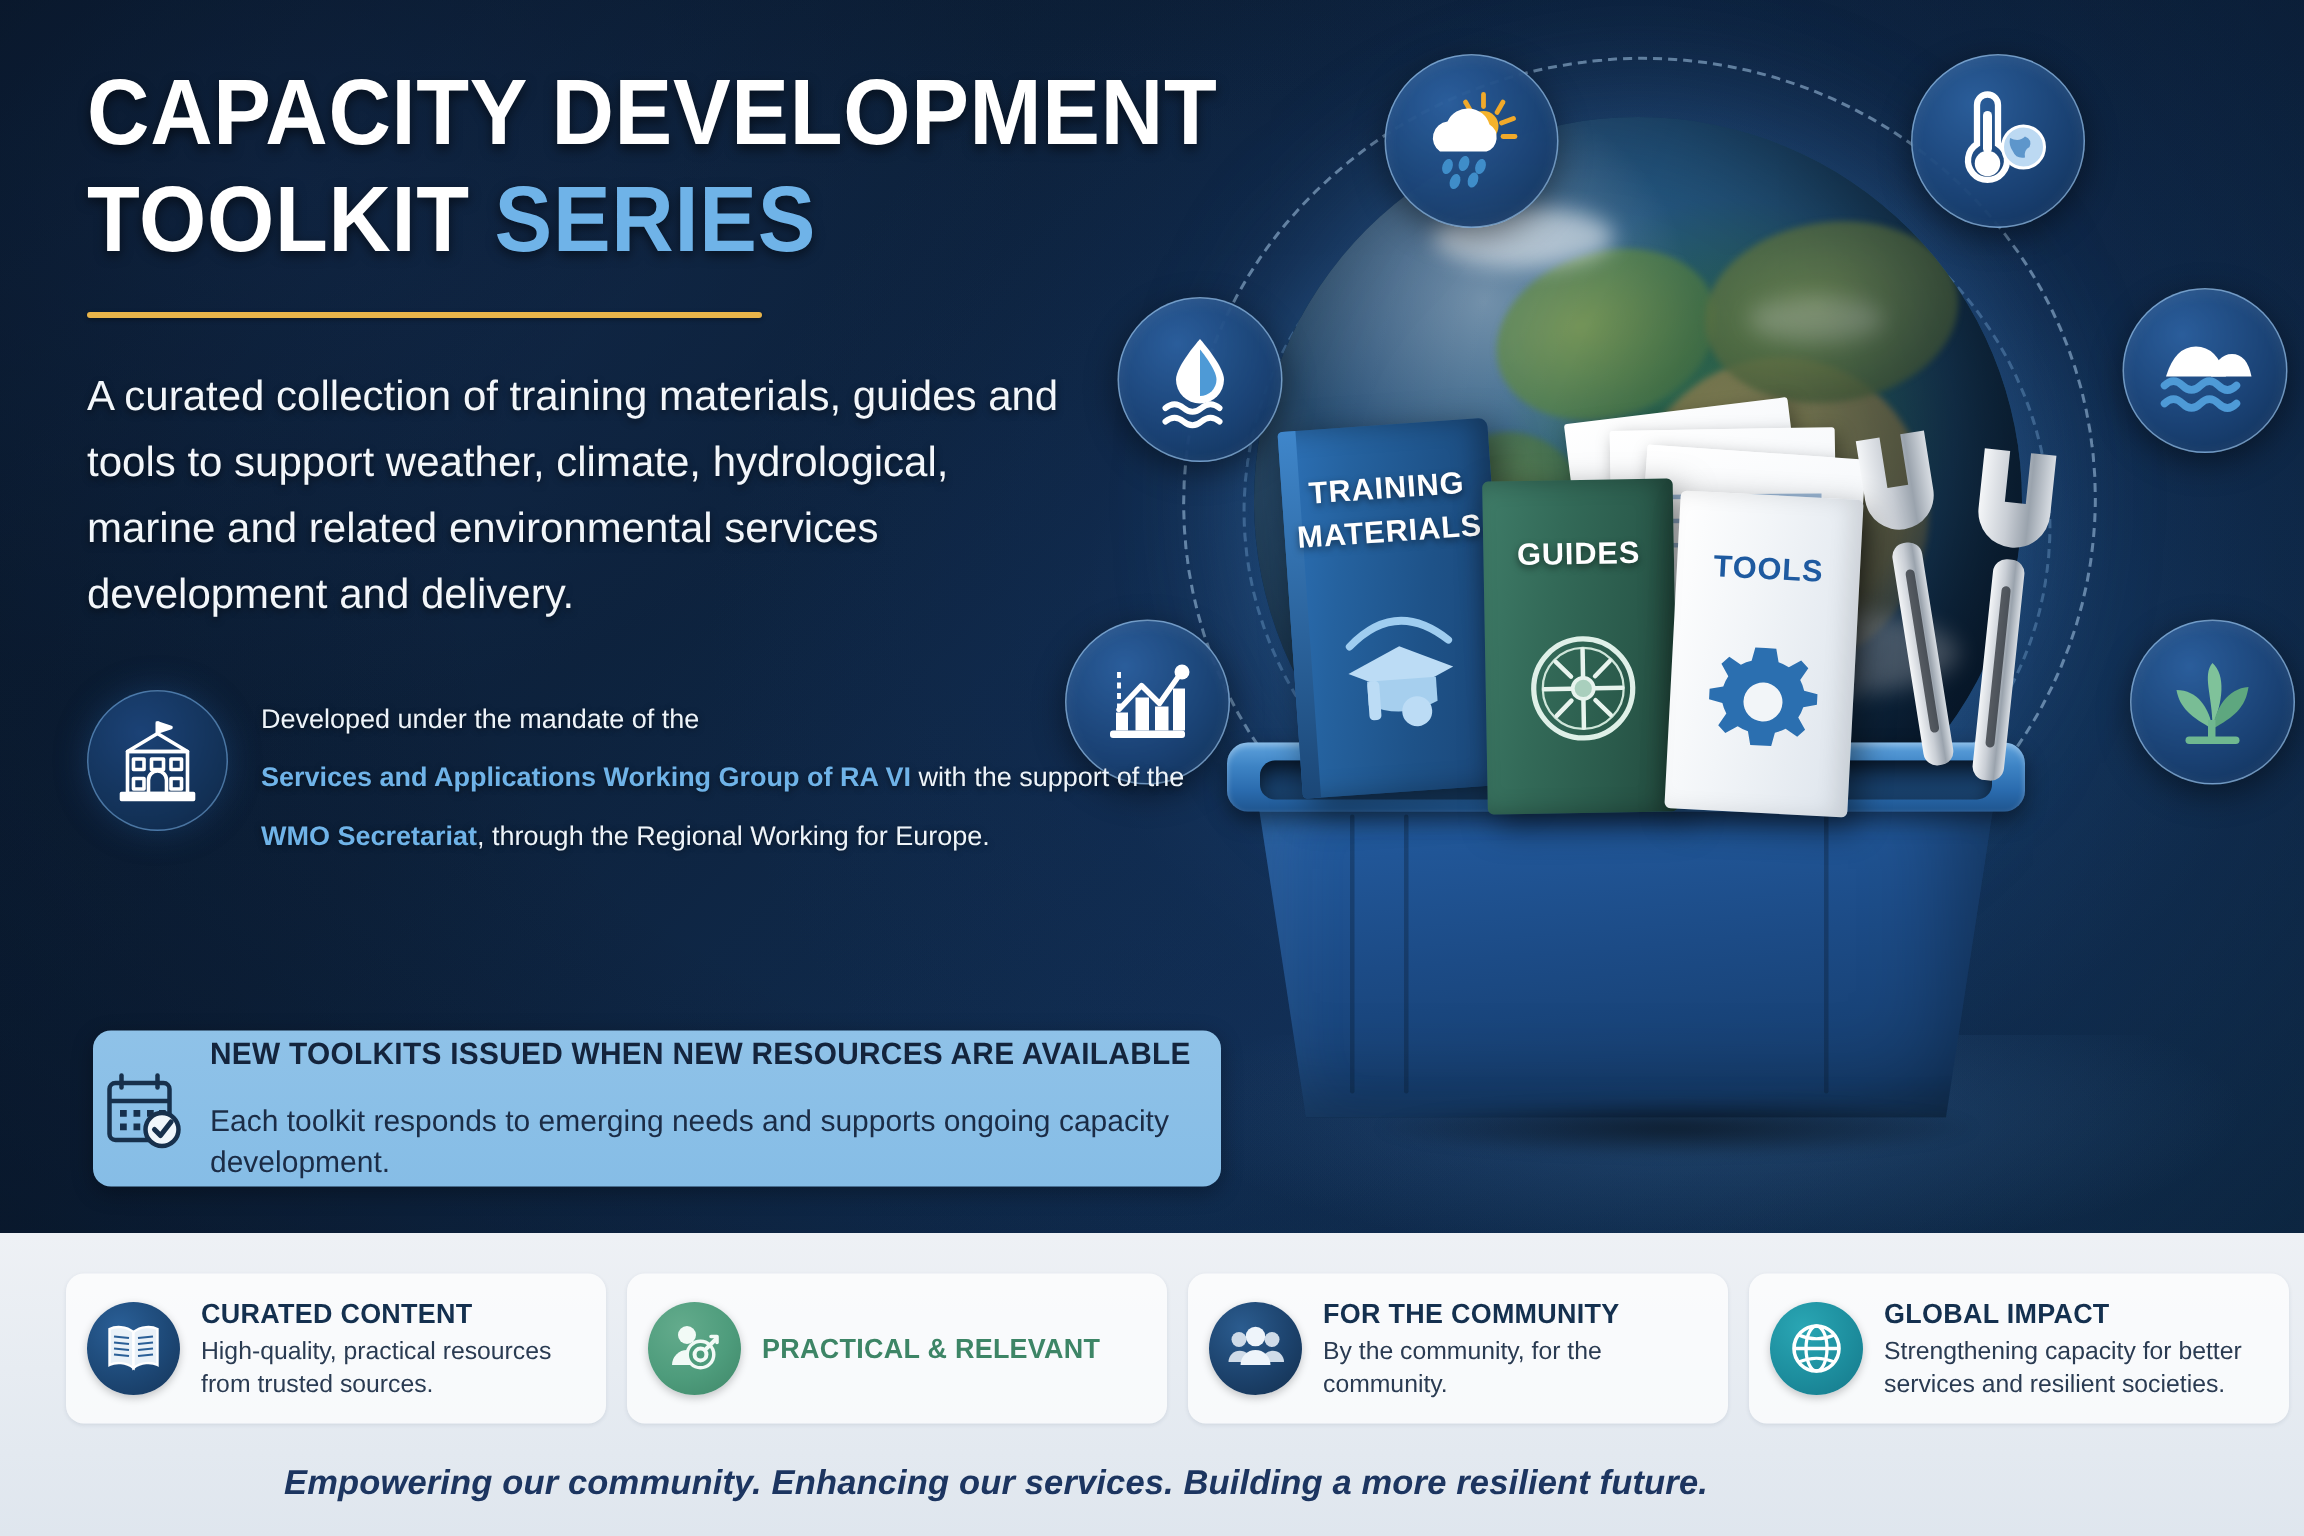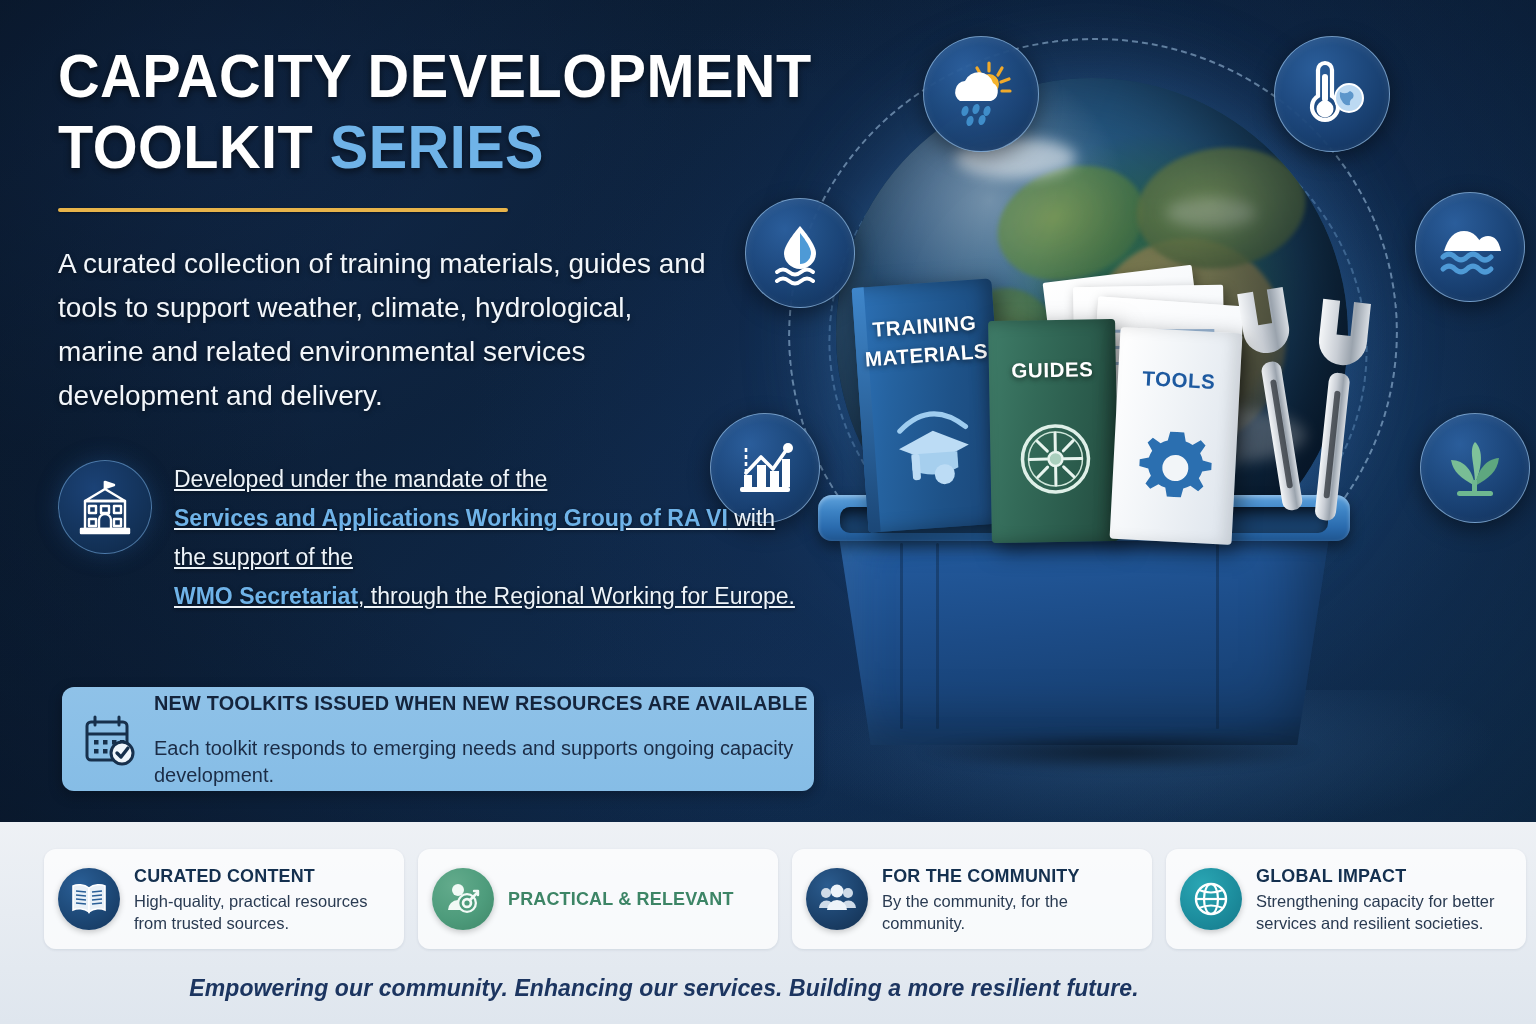--- a/index.html
+++ b/index.html
@@ -63,28 +63,28 @@
   
   .mandate{ margin-top:38px; display:flex; align-items:flex-start; gap:22px; }
   .mandate-icon{
     flex:0 0 auto; width:94px; height:94px; border-radius:50%;
     background:radial-gradient(circle at 38% 30%, #1b4276 0%, #123055 70%, #0d2444 100%);
     border:1.5px solid rgba(120,175,225,.55);
     display:flex; align-items:center; justify-content:center;
     box-shadow:0 0 22px rgba(40,95,160,.35);
     margin-top:4px;
   }
-  .mandate-text{ padding-top:4px; font-size:23px; line-height:39px; color:#eef4f9; text-shadow:0 1px 4px rgba(0,0,0,.5);text-decoration:underline;}
+  .mandate-text{ padding-top:4px; font-size:18px; line-height:39px; color:#eef4f9; text-shadow:0 1px 4px rgba(0,0,0,.5);}
   .mandate-text .hl{ color:#6fb3e8; font-weight:bold; }
 
   
   .callout{
     position:absolute; left:62px; top:687px; width:752px; height:104px;
     background:linear-gradient(180deg,#8fc2e8 0%,#86bde6 100%);
-    border-radius:12px; display:flex; align-items:center; gap:16px; padding:10px 18px;
+    border-radius:12px; display:flex; align-items:center; gap:16px; padding:10px 4px;
     box-shadow:0 4px 14px rgba(0,0,0,.3);
   }
   .callout-icon{ flex:0 0 auto; width:58px; height:58px; display:flex; align-items:center; justify-content:center; }
   .callout-body{ padding-top:2px; }
   .callout-title{
     font-family:"Liberation Sans Narrow","Liberation Sans",sans-serif;
     font-weight:bold; font-size:20.5px; letter-spacing:.2px; color:#14243c;
     transform:scaleX(.97); transform-origin:left center; white-space:nowrap;
   }
   .callout-sub{ margin-top:20px; font-size:20px; line-height:27px; color:#1b2c46; }

